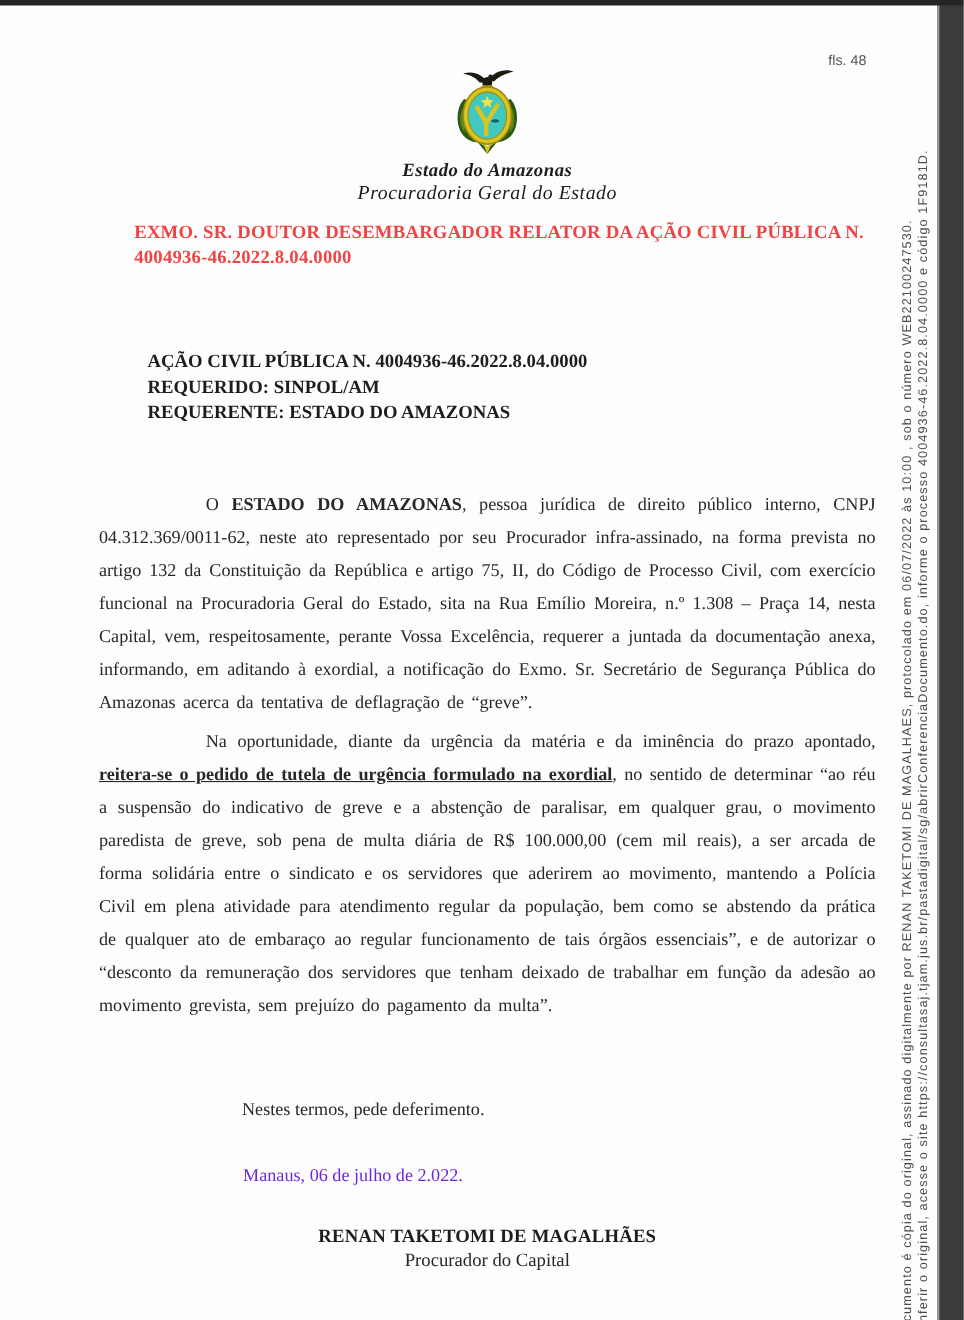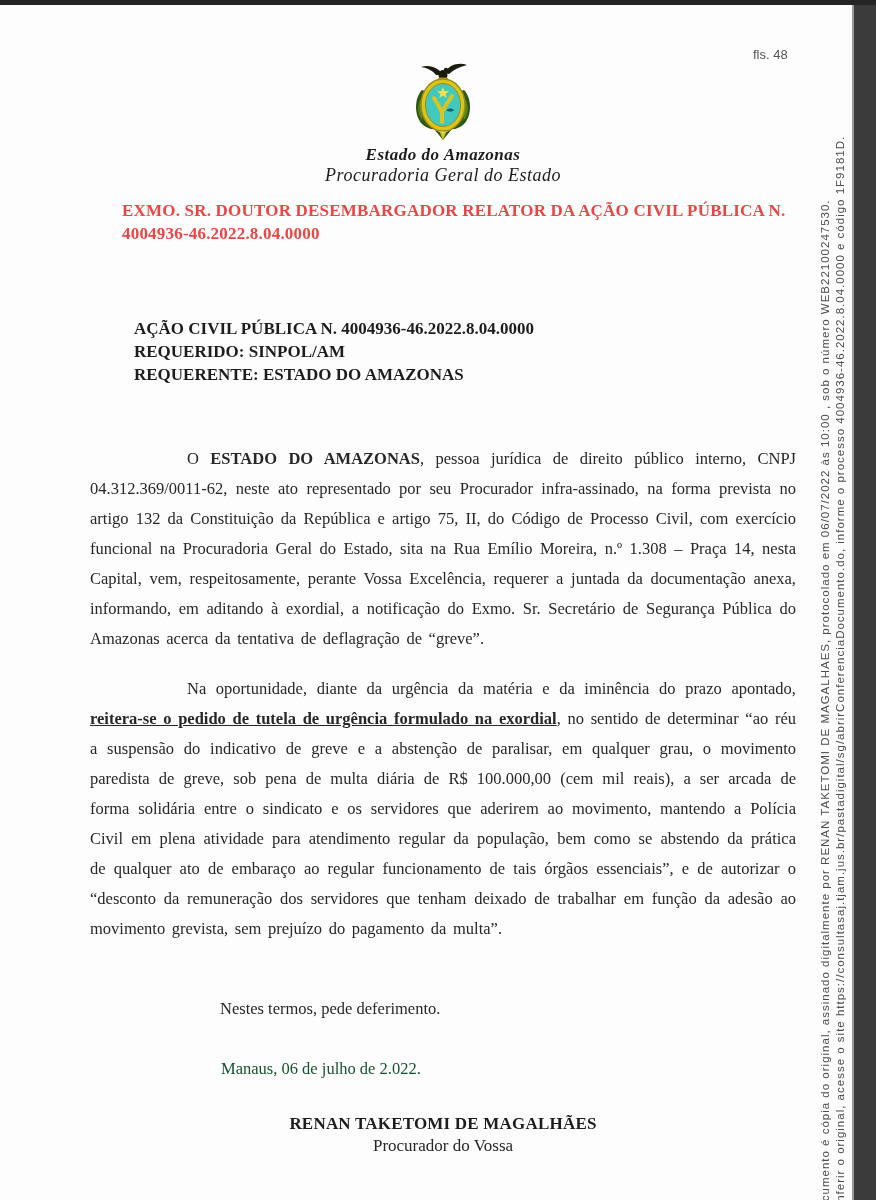--- a/index.html
+++ b/index.html
@@ -12,24 +12,24 @@
   .folio{position:absolute;top:31px;left:753px;font-family:"Liberation Sans","DejaVu Sans",sans-serif;font-size:13px;color:#565656;margin-top:16px;}
   .letterhead{position:absolute;top:60px;left:90px;width:706px;text-align:center;}
   .emblem{display:block;margin:0 auto;}
   .org-name{font-size:17px;font-weight:bold;font-style:italic;color:#1c1c1c;margin-top:1px;letter-spacing:0.5px;}
   .dept-name{font-size:18px;font-style:italic;color:#1c1c1c;letter-spacing:0.5px;}
   .addressee{position:absolute;top:199px;left:90px;width:714px;font-weight:bold;font-size:17px;line-height:23px;letter-spacing:0.2px;color:#ef4444;margin-left:32px;}
   .case-header{position:absolute;top:317px;left:90px;width:706px;font-weight:bold;font-size:17px;line-height:23px;color:#1d1d1d;margin-left:44px;}
   .case-header div{margin:0;}
   .body-text{position:absolute;top:444px;left:90px;width:706px;font-size:16.5px;line-height:30px;text-align:justify;word-spacing:2.5px;color:#272727;}
   .para{margin:0;text-indent:97px;}
-  .para + .para{margin-top:20px;}
+  .para + .para{margin-top:5px;}
   .u{text-decoration:underline;}
   .closing{position:absolute;top:999px;left:220px;font-size:16.5px;color:#272727;}
-  .dateline{position:absolute;top:1059px;left:221px;font-size:16.5px;color:#14532d;text-align:right;}
+  .dateline{position:absolute;top:1059px;left:221px;font-size:16.5px;color:#6d28d9;text-align:right;}
   .signature{position:absolute;top:1114px;left:90px;width:706px;text-align:center;}
   .sig-name{font-weight:bold;font-size:17px;letter-spacing:0.2px;color:#1d1d1d;}
   .sig-title{font-size:17px;margin-top:2px;color:#272727;}
   .digital-stamp{
     position:absolute;left:818px;top:1216px;transform:rotate(-90deg);transform-origin:0 0;
     font-family:"Liberation Sans","DejaVu Sans",sans-serif;font-size:11.5px;line-height:14.5px;
     color:#4c4c4c;letter-spacing:1px;white-space:nowrap;z-index:3;
   }
 </style>
 </head>
@@ -86,21 +86,21 @@
     <p class="para"><span>O </span><strong>ESTADO DO AMAZONAS</strong><span>, pessoa jurídica de direito público interno, CNPJ 04.312.369/0011-62, neste ato representado por seu Procurador infra-assinado, na forma prevista no artigo 132 da Constituição da República e artigo 75, II, do Código de Processo Civil, com exercício funcional na Procuradoria Geral do Estado, sita na Rua Emílio Moreira, n.º 1.308 – Praça 14, nesta Capital, vem, respeitosamente, perante Vossa Excelência, requerer a juntada da documentação anexa, informando, em aditando à exordial, a notificação do Exmo. Sr. Secretário de Segurança Pública do Amazonas acerca da tentativa de deflagração de “greve”.</span></p>
     <p class="para"><span>Na oportunidade, diante da urgência da matéria e da iminência do prazo apontado, </span><strong class="u">reitera-se o pedido de tutela de urgência formulado na exordial</strong><span>, no sentido de determinar “ao réu a suspensão do indicativo de greve e a abstenção de paralisar, em qualquer grau, o movimento paredista de greve, sob pena de multa diária de R$ 100.000,00 (cem mil reais), a ser arcada de forma solidária entre o sindicato e os servidores que aderirem ao movimento, mantendo a Polícia Civil em plena atividade para atendimento regular da população, bem como se abstendo da prática de qualquer ato de embaraço ao regular funcionamento de tais órgãos essenciais”, e de autorizar o “desconto da remuneração dos servidores que tenham deixado de trabalhar em função da adesão ao movimento grevista, sem prejuízo do pagamento da multa”.</span></p>
   </div>
 
   <div class="closing">Nestes termos, pede deferimento.</div>
 
   <div class="dateline">Manaus, 06 de julho de 2.022.</div>
 
   <div class="signature">
     <div class="sig-name">RENAN TAKETOMI DE MAGALHÃES</div>
-    <div class="sig-title">Procurador do Vossa</div>
+    <div class="sig-title">Procurador do Capital</div>
   </div>
 
   <div class="digital-stamp">
     <div>documento é cópia do original, assinado digitalmente por RENAN TAKETOMI DE MAGALHAES, protocolado em 06/07/2022 às 10:00 , sob o número WEB22100247530.</div>
     <div>conferir o original, acesse o site https://consultasaj.tjam.jus.br/pastadigital/sg/abrirConferenciaDocumento.do, informe o processo 4004936-46.2022.8.04.0000 e código 1F9181D.</div>
   </div>
 
 </div>
 
 </body></html>

